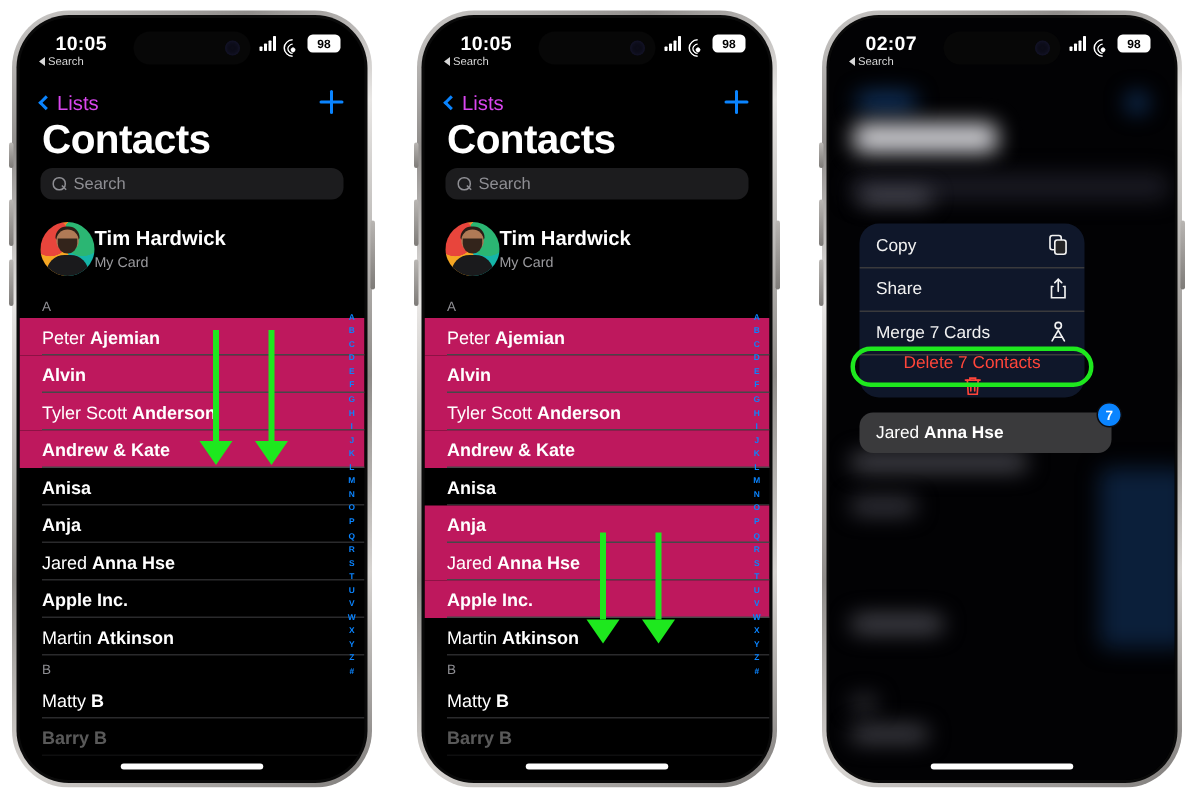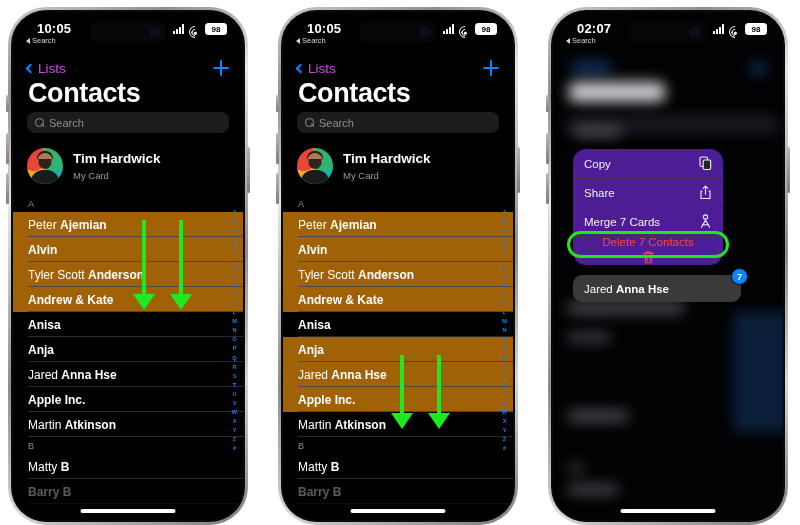--- a/index.html
+++ b/index.html
@@ -137,21 +137,21 @@
   }
   .mag::after {
     content:''; position: absolute; right: 0; bottom: 0; width: 4px; height: 1.3px;
     background: #8e8e93; transform: rotate(45deg); transform-origin: right center;
   }
   .search-ph { color: #8e8e93; font-size: 11px; }
 
   
   .mycard {
     position: absolute; top: 130px; left: 0; right: 0; height: 48px;
-    display: flex; align-items: center; gap: 10px; padding-left: 14px; z-index: 30;
+    display: flex; align-items: center; padding-left: 14px; z-index: 30;
   }
   .avatar {
     width: 36px; height: 36px; border-radius: 50%; position: relative;
     overflow: hidden; flex: 0 0 auto;
     background:
       radial-gradient(circle at 18% 28%, #e8453c 0 32%, transparent 33%),
       radial-gradient(circle at 22% 74%, #f5a623 0 30%, transparent 31%),
       radial-gradient(circle at 78% 26%, #2bb673 0 34%, transparent 35%),
       radial-gradient(circle at 80% 76%, #15b5a8 0 32%, transparent 33%),
       linear-gradient(135deg,#e8453c,#f5a623 38%,#2bb673 70%,#15b5a8);
@@ -178,21 +178,21 @@
   
   .list { position: absolute; top: 183px; left: 0; right: 0; bottom: 0; z-index: 25; }
   .sec-head {
     height: 17px; color: #8e8e93; font-size: 9px; padding-left: 15px;
     display: flex; align-items: center;
   }
   .row {
     height: 25px; display: flex; align-items: center; padding-left: 15px;
     color: #fff; font-size: 12px; position: relative; background: transparent;
   }
-  .row.sel { background: #a16207; }
+  .row.sel { background: #be185d; }
   .row .sep {
     position: absolute; left: 15px; right: 0; bottom: 0; height: 1px; background: #2a2a2c;
   }
   .row.sel .sep { background: #474749; }
   .row b { font-weight: 700; }
 
   
   .index {
     position: absolute; right: 3px; top: 196px; width: 11px;
     display: flex; flex-direction: column; align-items: center;
@@ -230,21 +230,21 @@
   .bl-r1    { left: 14px; top: 290px; width: 118px; height: 12px; background: #4a4a52; }
   .bl-r2    { left: 14px; top: 320px; width: 44px; height: 11px; background: #3b3b44; }
   .bl-r3    { left: 14px; top: 398px; width: 62px; height: 12px; background: #4a4a52; }
   .bl-r4    { left: 14px; top: 452px; width: 18px; height: 9px; background: #38383f; }
   .bl-r5    { left: 14px; top: 472px; width: 52px; height: 11px; background: #45454d; }
   .bl-glow  { right: -10px; top: 300px; width: 60px; height: 120px; background: #0b1f3a; filter: blur(18px); }
 
   
   .ctxmenu {
     position: absolute; left: 20px; top: 137px; width: 150px;
-    background: #4c1d95; border-radius: 13px; overflow: hidden; z-index: 30;
+    background: #0f172a; border-radius: 13px; overflow: hidden; z-index: 30;
   }
   .ctxitem {
     height: 29px; display: flex; align-items: center; justify-content: space-between;
     padding: 0 11px; color: #f2f2f2; font-size: 11.5px; position: relative;
   }
   .ctxitem + .ctxitem::before {
     content:''; position: absolute; left: 0; right: 0; top: 0; height: 1px; background: #3a3a3c;
   }
   .ctxitem.danger { color: #ff453a; flex-direction: column; }
   .ctx-ico { width: 13px; height: 15px; position: relative; flex: 0 0 auto; }

